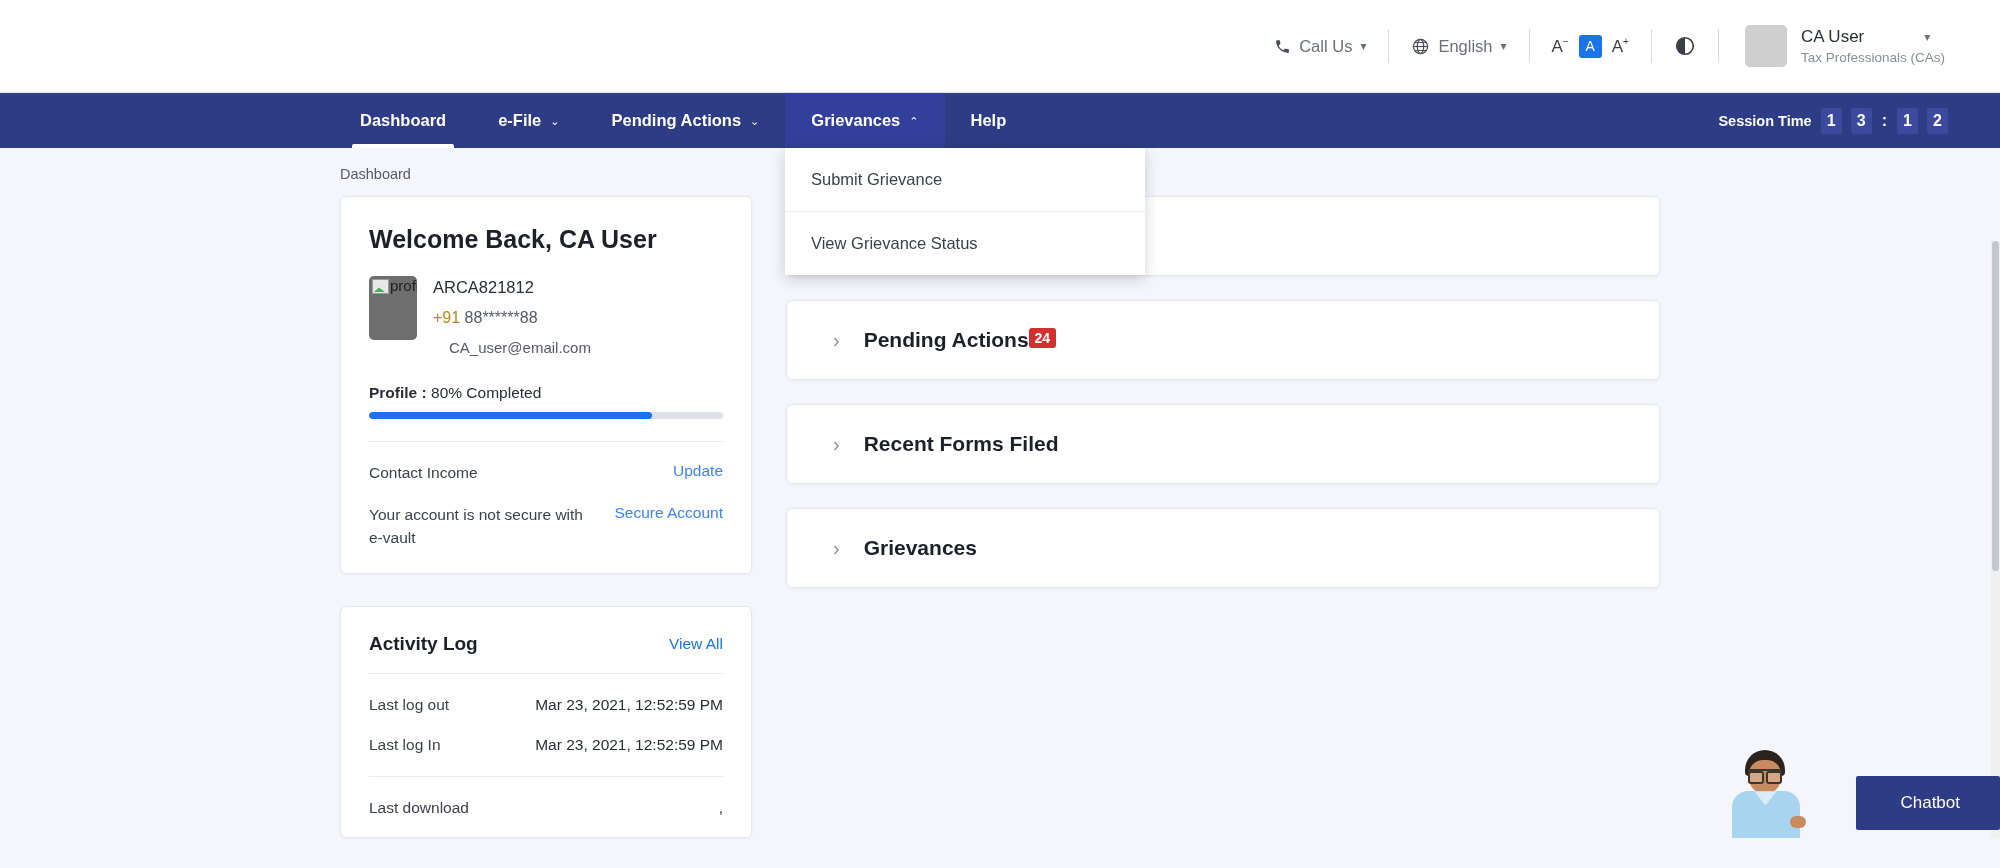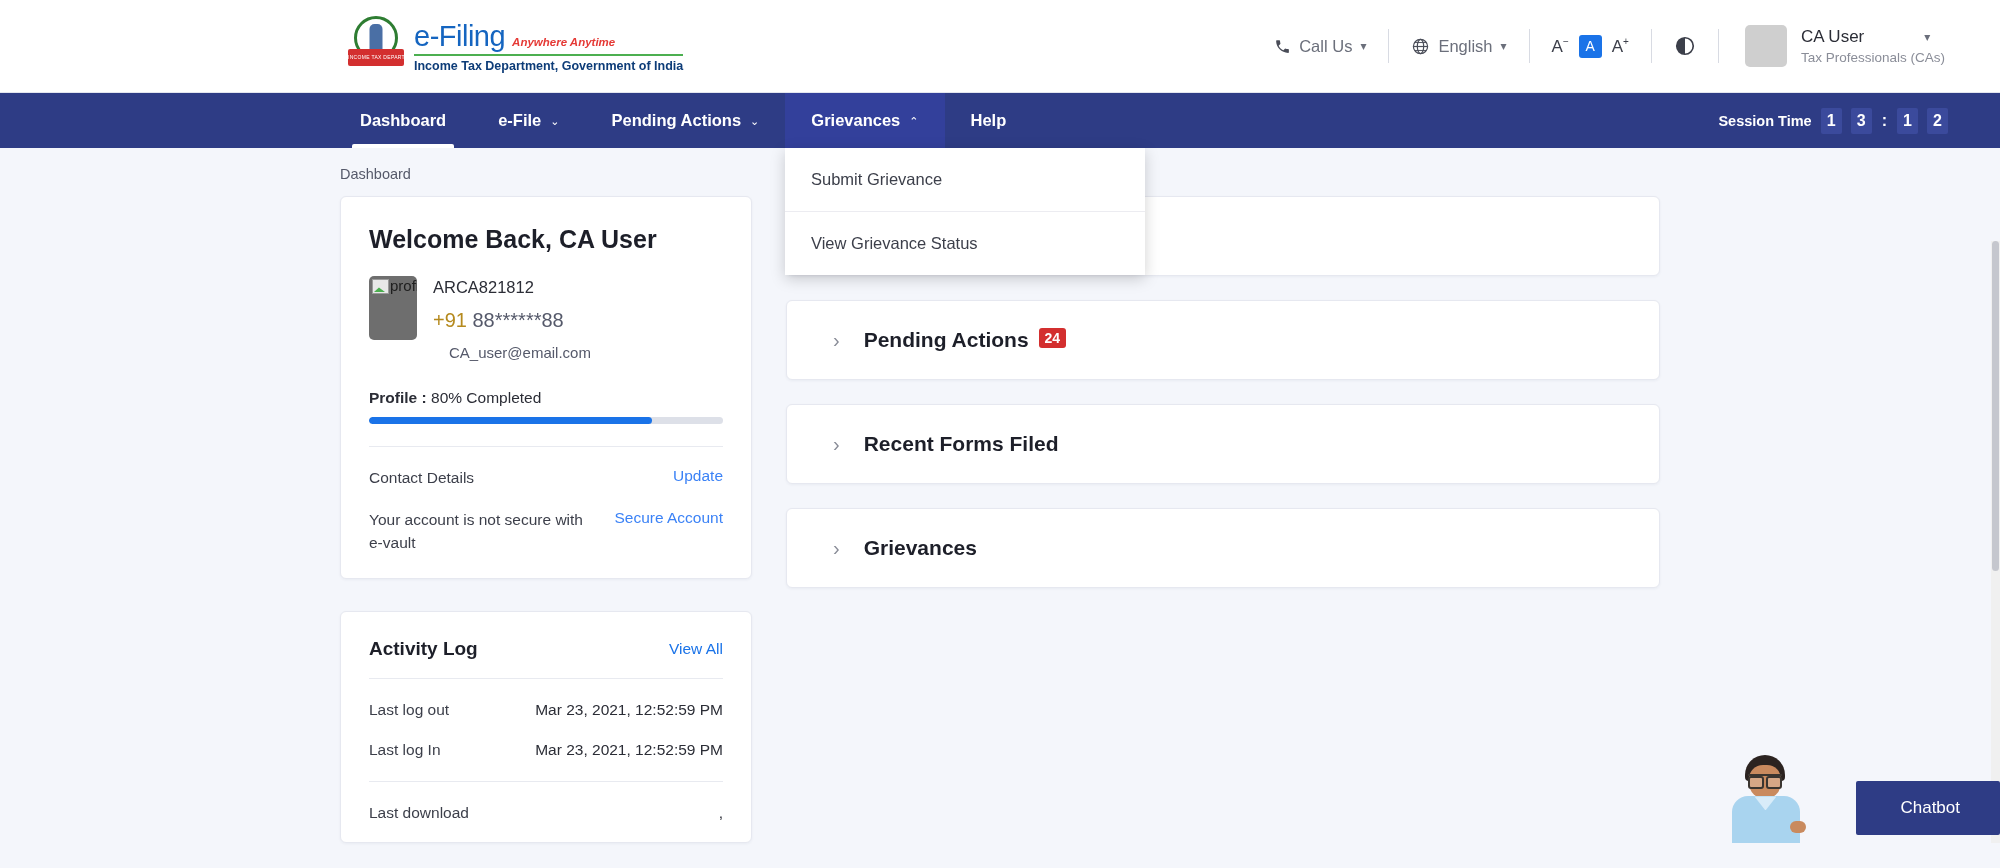--- a/index.html
+++ b/index.html
@@ -203,21 +203,21 @@
     content: ""; position: absolute; left: 1px; bottom: 1px;
     width: 11px; height: 6px; background: #4caf50;
     clip-path: polygon(0 100%, 45% 25%, 100% 100%);
   }
   .broken-img .alt {
     position: absolute; left: 21px; top: 1px;
     font-size: 15px; color: #1e1e1e;
   }
   .prof-info { display: flex; flex-direction: column; gap: 12px; padding-top: 2px; }
   .prof-pan { font-size: 16.5px; color: #2b2d36; }
-  .prof-phone { font-size: 20px; color: #55596a; }
+  .prof-phone { font-size: 16px; color: #55596a; }
   .prof-phone .cc { color: #b58a1e; }
   .prof-email { font-size: 15px; color: #55596a; padding-left: 16px; }
 
   .progress-label { font-size: 15.5px; color: #2b2d36; margin-top: 28px; }
   .progress-label b { font-weight: bold; }
   .progress-track {
     height: 7px; background: #dde0e8; border-radius: 4px;
     margin-top: 10px; overflow: hidden;
   }
   .progress-fill { height: 100%; background: #1a73e8; border-radius: 4px; }
@@ -253,21 +253,21 @@
     margin-bottom: 24px;
     cursor: pointer;
   }
   .acc-chev { color: #8a8d98; font-size: 20px; margin-right: 24px; line-height: 1; }
   .acc-title { font-size: 21px; color: #1d1f29; font-weight: bold; }
   .badge {
     background: #d32f2f; color: #fff;
     font-size: 14px; font-weight: bold;
     border-radius: 3px;
     padding: 2px 6px;
-    margin-left: 10px;
+    margin-left: 0;
     position: relative; top: -2px;
   }
 
   
   .chatbot {
     position: absolute;
     right: 0; bottom: 0;
     display: flex; align-items: flex-end;
     z-index: 60;
   }
@@ -321,33 +321,20 @@
   .scrollbar .thumb {
     position: absolute; top: 0; left: 1px; width: 7px; height: 330px;
     background: #c5c7ce; border-radius: 4px;
   }
 </style>
 </head>
 <body>
 
 <div class="top-header">
 
-  <div class="logo-wrap">
-    <div class="emblem">
-      <div class="ring"></div>
-      <div class="ribbon">INCOME TAX DEPARTMENT</div>
-    </div>
-    <div class="logo-text">
-      <div class="logo-line1">
-        <span class="logo-efiling">e-Filing</span>
-        <span class="logo-tag">Anywhere Anytime</span>
-      </div>
-      <div class="logo-line2">Income Tax Department, Government of India</div>
-    </div>
-  </div>
 
   <div class="header-right">
 
     <div class="hdr-item">
       <svg class="icon-phone" viewBox="0 0 24 24">
         <path fill="#4a4d58" d="M6.6 10.8c1.4 2.8 3.8 5.1 6.6 6.6l2.2-2.2c.3-.3.7-.4 1-.2 1.2.4 2.4.6 3.6.6.6 0 1 .4 1 1V20c0 .6-.4 1-1 1C10.6 21 3 13.4 3 4c0-.6.4-1 1-1h3.5c.6 0 1 .4 1 1 0 1.3.2 2.5.6 3.6.1.3 0 .7-.2 1l-2.3 2.2z"></path>
       </svg>
       <span>Call Us</span>
       <span class="chev">▾</span>
     </div>
@@ -476,21 +463,21 @@
           <b>Profile :</b>
           <span>80% Completed</span>
         </div>
         <div class="progress-track">
           <div class="progress-fill" id="progress-fill" style="width: 80%;"></div>
         </div>
 
         <div class="divline"></div>
 
         <div class="kv-row">
-          <span class="kv-key">Contact Details</span>
+          <span class="kv-key">Contact Income</span>
           <span class="kv-link">Update</span>
         </div>
 
         <div class="kv-row">
           <span class="kv-key">Your account is not secure with e-vault</span>
           <span class="kv-link">Secure Account</span>
         </div>
       </div>
 
       <div class="card activity-card">

